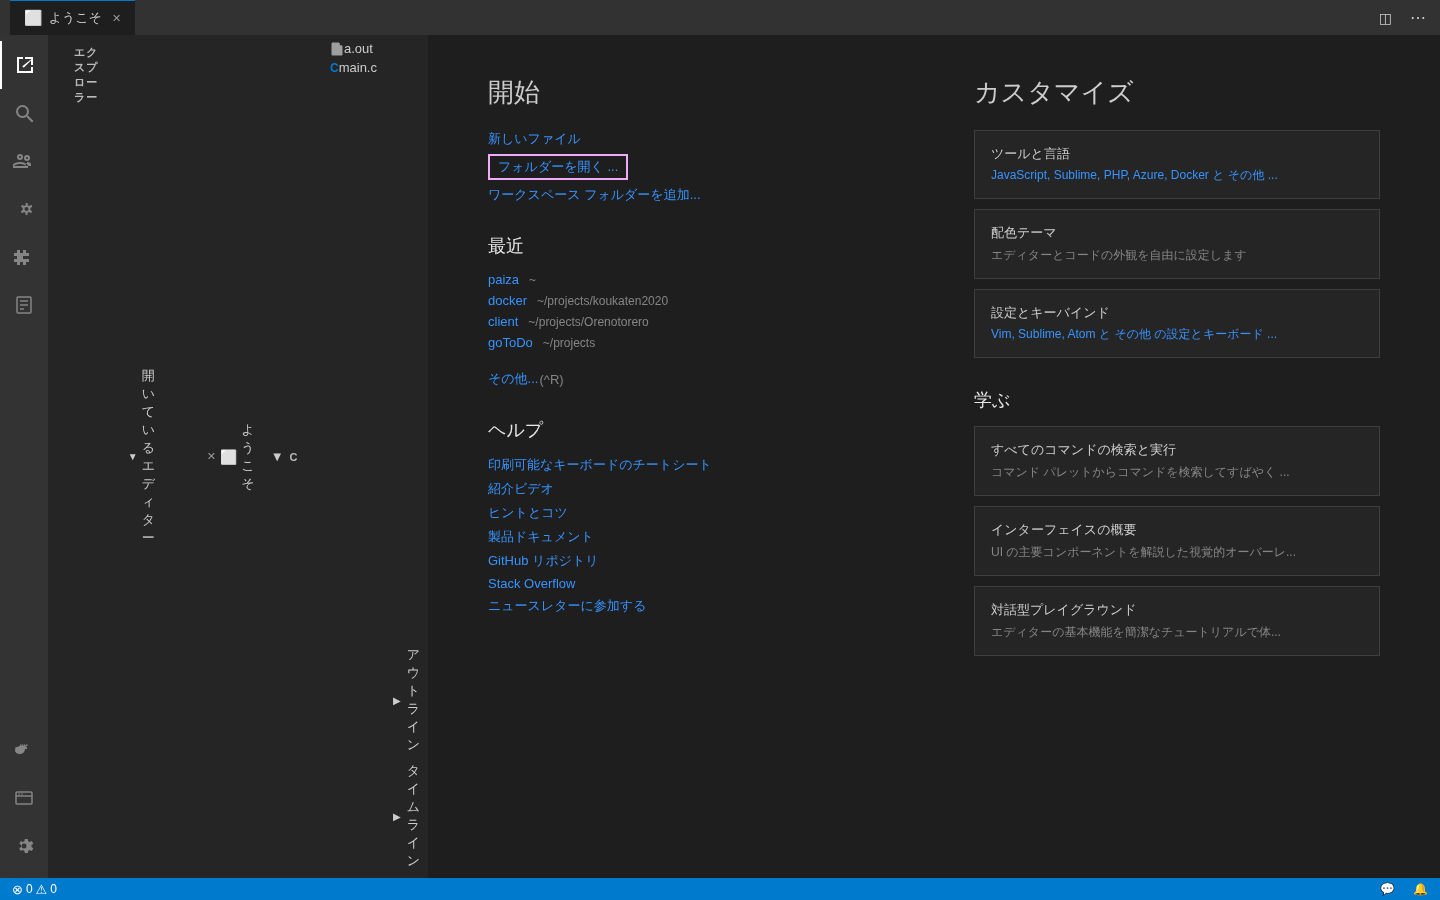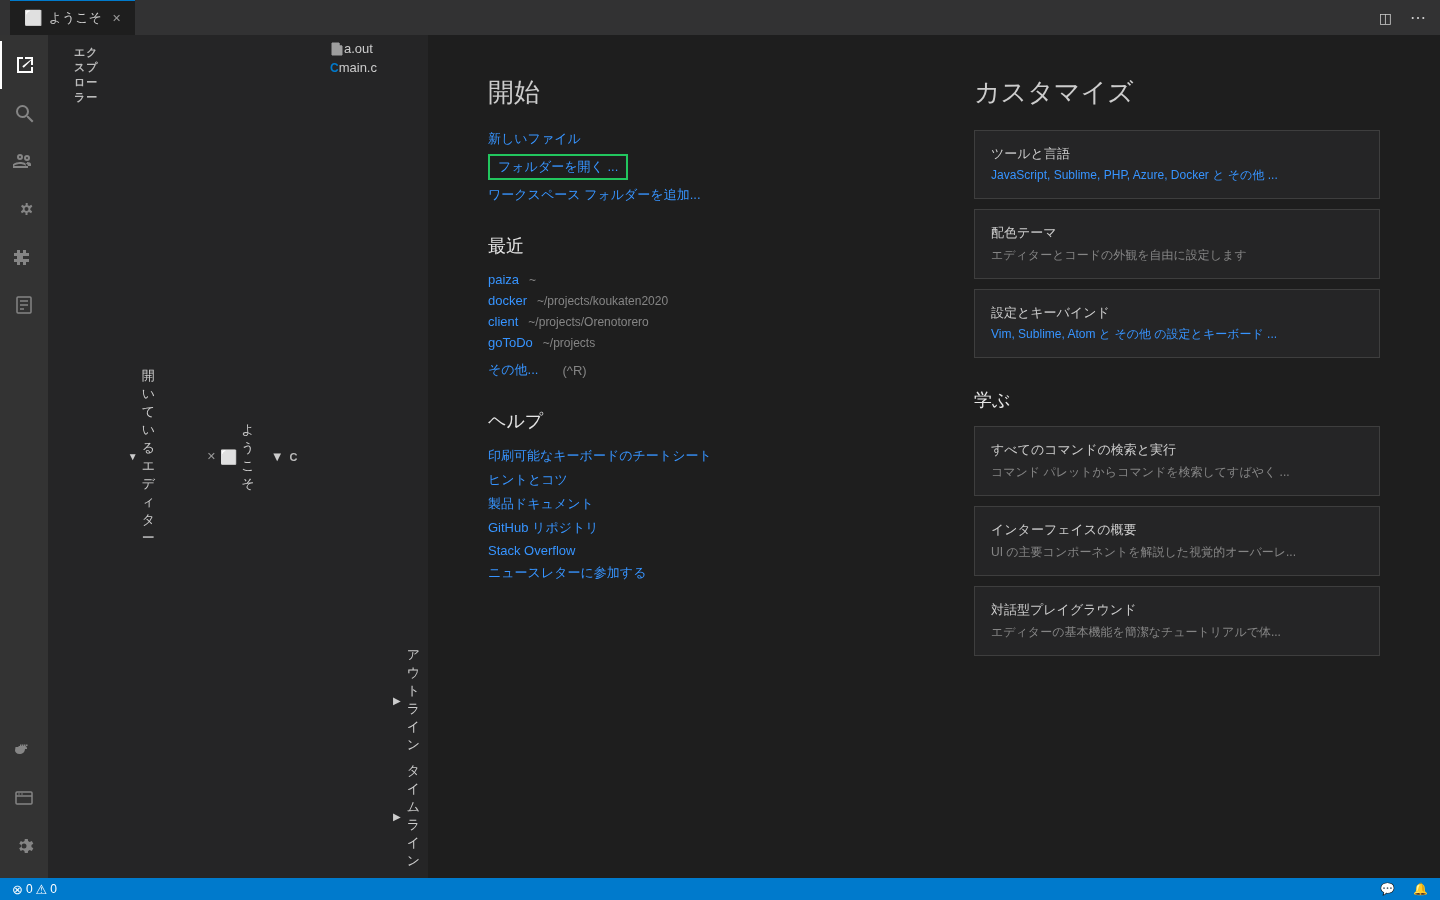--- a/index.html
+++ b/index.html
@@ -442,21 +442,21 @@
   </div>
 
   <div class="content-area">
     <div class="welcome-page">
 
       <div class="welcome-left">
 
         <div class="section-title">開始</div>
         <a class="welcome-link">新しいファイル</a>
         <div style="margin-bottom:6px;">
-          <span class="highlight-box" style="border:2px solid #22c55e;display:inline-block;padding:2px 8px;">
+          <span class="highlight-box" style="border:2px solid #f0abfc;display:inline-block;padding:2px 8px;">
             <a class="welcome-link" style="display:inline;margin-bottom:0;color:#3794ff;">フォルダーを開く ...</a>
           </span>
         </div>
         <a class="welcome-link">ワークスペース フォルダーを追加...</a>
 
         <div class="section-subtitle">最近</div>
         <div class="recent-item">
           <span class="recent-name">paiza</span>
           <span class="recent-path">~</span>
         </div>
@@ -465,27 +465,28 @@
           <span class="recent-path">~/projects/koukaten2020</span>
         </div>
         <div class="recent-item">
           <span class="recent-name">client</span>
           <span class="recent-path">~/projects/Orenotorero</span>
         </div>
         <div class="recent-item">
           <span class="recent-name">goToDo</span>
           <span class="recent-path">~/projects</span>
         </div>
-        <div style="margin-top:11px;display:flex;gap:24px;align-items:center;">
+        <div style="margin-top:20px;display:flex;gap:1px;align-items:center;">
           <a class="welcome-link" style="margin-bottom:0;">その他...</a>
           <span style="color:#858585;font-size:13px;">(^R)</span>
         </div>
 
         <div class="section-subtitle">ヘルプ</div>
         <a class="welcome-link">印刷可能なキーボードのチートシート</a>
+        <a class="welcome-link">紹介ビデオ</a>
         <a class="welcome-link">ヒントとコツ</a>
         <a class="welcome-link">製品ドキュメント</a>
         <a class="welcome-link">GitHub リポジトリ</a>
         <a class="welcome-link">Stack Overflow</a>
         <a class="welcome-link">ニュースレターに参加する</a>
 
       </div>
 
       <div class="welcome-right">
 

